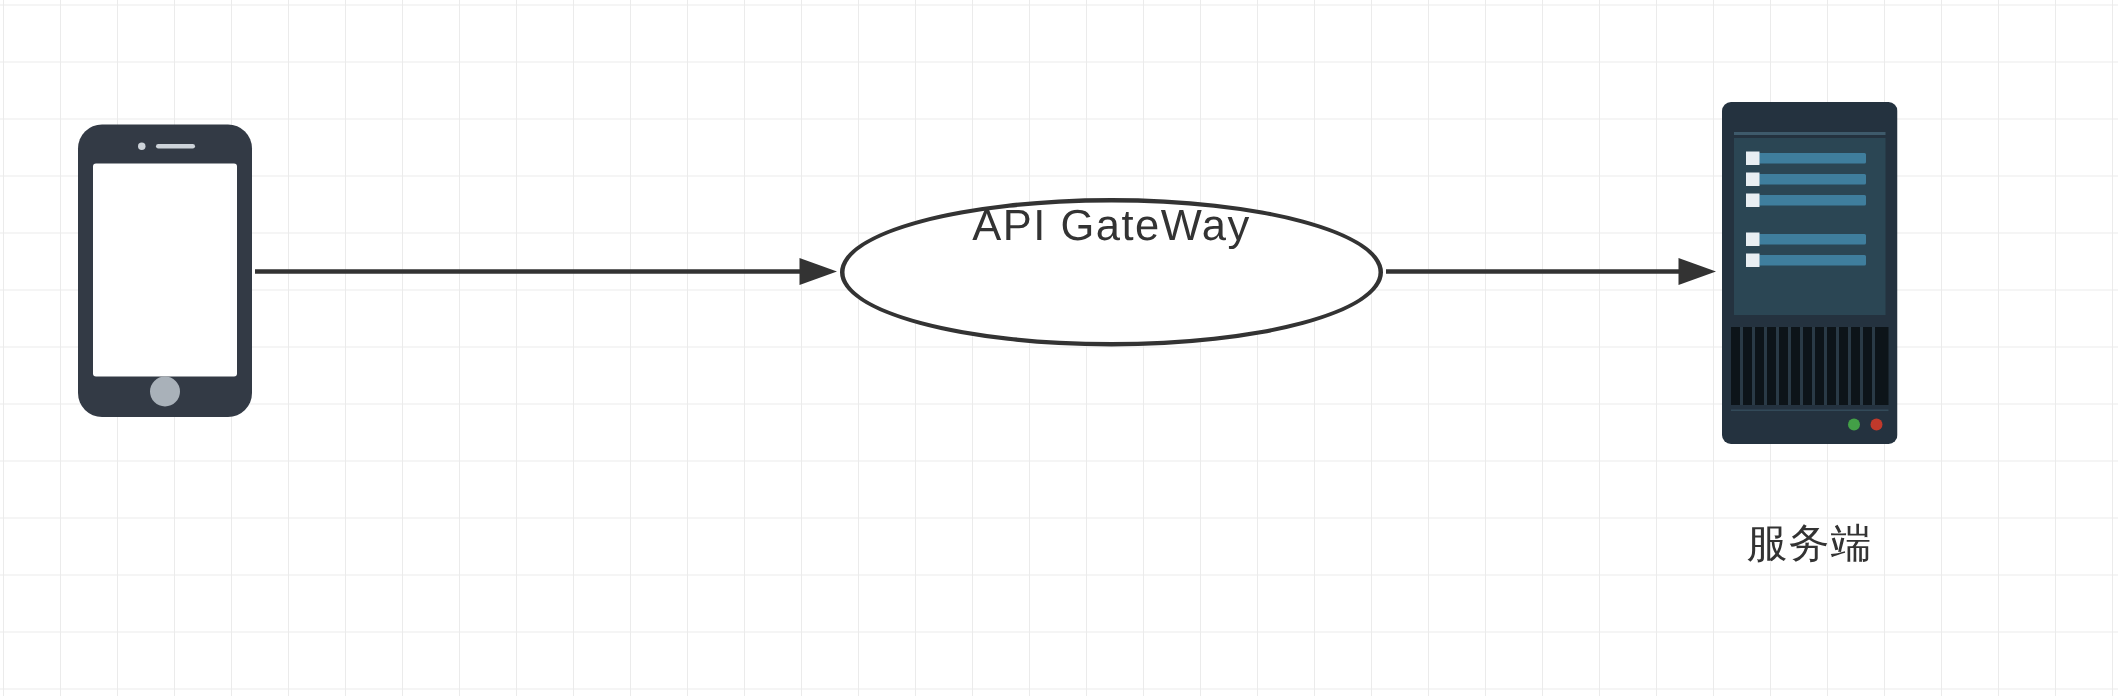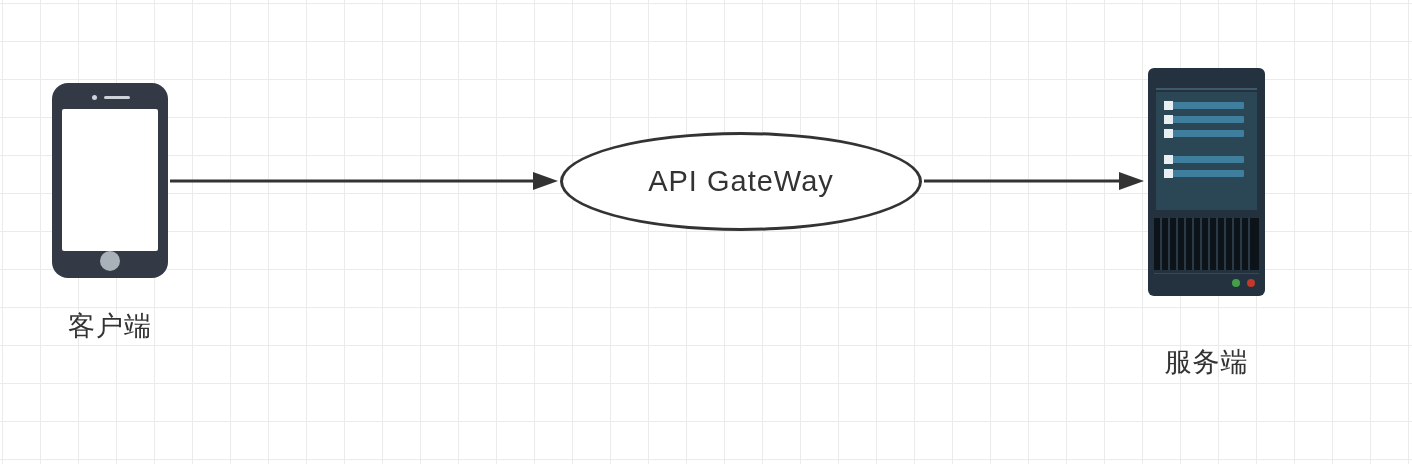--- a/index.html
+++ b/index.html
@@ -55,21 +55,21 @@
 
   
   .node-gateway {
     position: absolute;
     left: 560px; top: 132px;
     width: 362px; height: 99px;
     background: #ffffff;
     border: 3px solid #333333;
     border-radius: 50%;
     display: flex;
-    align-items: center;
+    align-items: flex-start;
     justify-content: center;
   }
   .gateway-label {
     font-size: 29px;
     color: #333333;
     letter-spacing: 1px;
   }
 
   
   .node-server {
@@ -116,21 +116,20 @@
   </svg>
 
   <div class="node-client">
     <div class="phone">
       <div class="cam-dot"></div>
       <div class="speaker"></div>
       <div class="screen"></div>
       <div class="home-btn"></div>
     </div>
   </div>
-  <div class="node-label label-client">客户端</div>
 
   <div class="node-gateway">
     <span class="gateway-label">API GateWay</span>
   </div>
 
   <div class="node-server">
     <svg width="117" height="228" viewBox="0 0 117 228">
 
       <rect x="0" y="0" width="117" height="228" rx="6" fill="#24323f"></rect>
 

